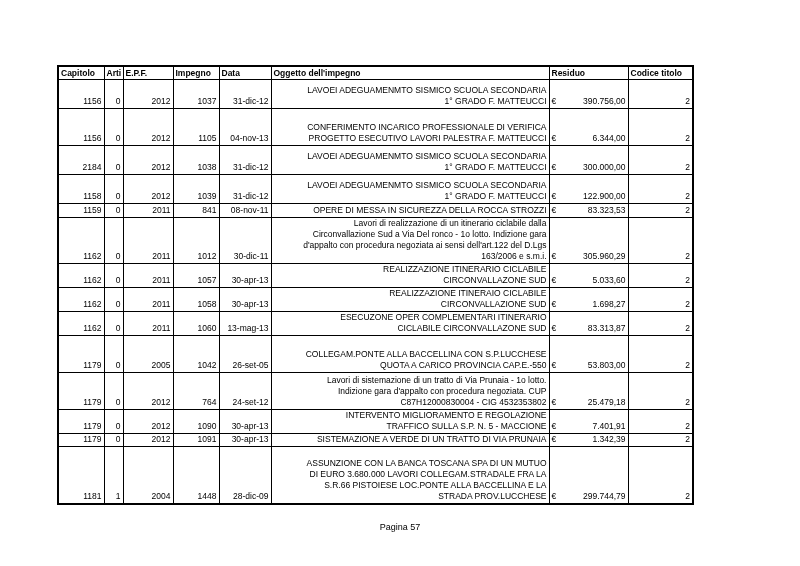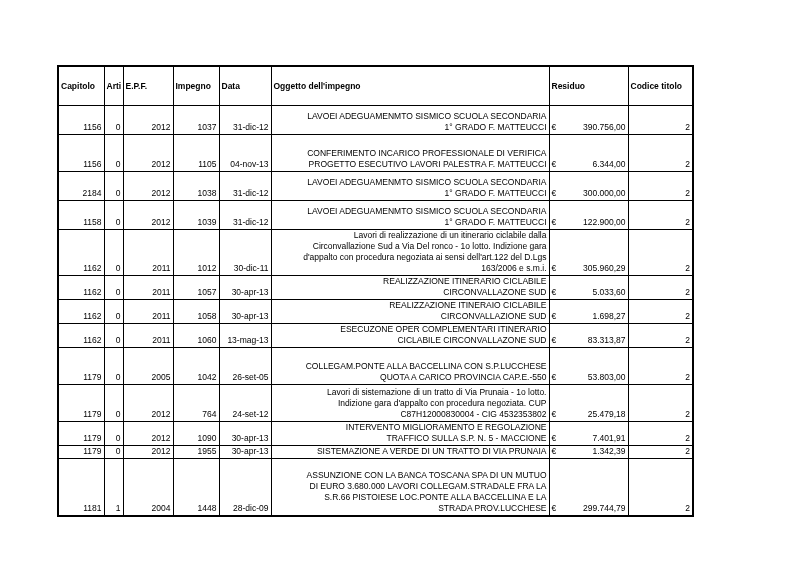--- a/index.html
+++ b/index.html
@@ -29,21 +29,21 @@
   table.impegni td {
     border: 1px solid #000;
     font-size: 8.5px;
     overflow: hidden;
     box-sizing: border-box;
   }
   table.impegni th {
     font-weight: bold;
     text-align: left;
     vertical-align: middle;
-    padding: 14px 2px;
+    padding: 1px 2px;
     height: 12px;
     white-space: nowrap;
   }
   table.impegni td {
     vertical-align: bottom;
     line-height: 11px;
     padding: 0 2px 1px 2px;
   }
   td.num { text-align: right; white-space: nowrap; }
   td.ogg { text-align: right; white-space: pre; }
@@ -148,20 +148,35 @@
     <td class="ogg">LAVOEI ADEGUAMENMTO SISMICO SCUOLA SECONDARIA
 1° GRADO F. MATTEUCCI</td>
     <td class="res">
       <div class="resflex">
         <span class="eur">€</span>
         <span class="amt">122.900,00</span>
       </div>
     </td>
     <td class="num">2</td>
   </tr>
+        <tr style="height: 14px;">
+    <td class="num">1159</td>
+    <td class="num">0</td>
+    <td class="num">2011</td>
+    <td class="num">841</td>
+    <td class="num">08-nov-11</td>
+    <td class="ogg">OPERE DI MESSA IN SICUREZZA DELLA ROCCA STROZZI</td>
+    <td class="res">
+      <div class="resflex">
+        <span class="eur">€</span>
+        <span class="amt">83.323,53</span>
+      </div>
+    </td>
+    <td class="num">2</td>
+  </tr>
         <tr style="height: 44px;">
     <td class="num">1162</td>
     <td class="num">0</td>
     <td class="num">2011</td>
     <td class="num">1012</td>
     <td class="num">30-dic-11</td>
     <td class="ogg">Lavori di realizzazione di un itinerario ciclabile dalla
 Circonvallazione Sud a Via Del ronco - 1o lotto. Indizione gara
 d'appalto con procedura negoziata ai sensi dell'art.122 del D.Lgs
 163/2006 e s.m.i.</td>
@@ -267,21 +282,21 @@
         <span class="eur">€</span>
         <span class="amt">7.401,91</span>
       </div>
     </td>
     <td class="num">2</td>
   </tr>
         <tr style="height: 11px;">
     <td class="num">1179</td>
     <td class="num">0</td>
     <td class="num">2012</td>
-    <td class="num">1955</td>
+    <td class="num">1091</td>
     <td class="num">30-apr-13</td>
     <td class="ogg">SISTEMAZIONE A VERDE DI UN TRATTO DI VIA PRUNAIA</td>
     <td class="res">
       <div class="resflex">
         <span class="eur">€</span>
         <span class="amt">1.342,39</span>
       </div>
     </td>
     <td class="num">2</td>
   </tr>
@@ -299,14 +314,15 @@
       <div class="resflex">
         <span class="eur">€</span>
         <span class="amt">299.744,79</span>
       </div>
     </td>
     <td class="num">2</td>
   </tr>
       </tbody>
   </table>
 
+  <div class="footer">Pagina 57</div>
 
 </div>
 
 </body></html>

